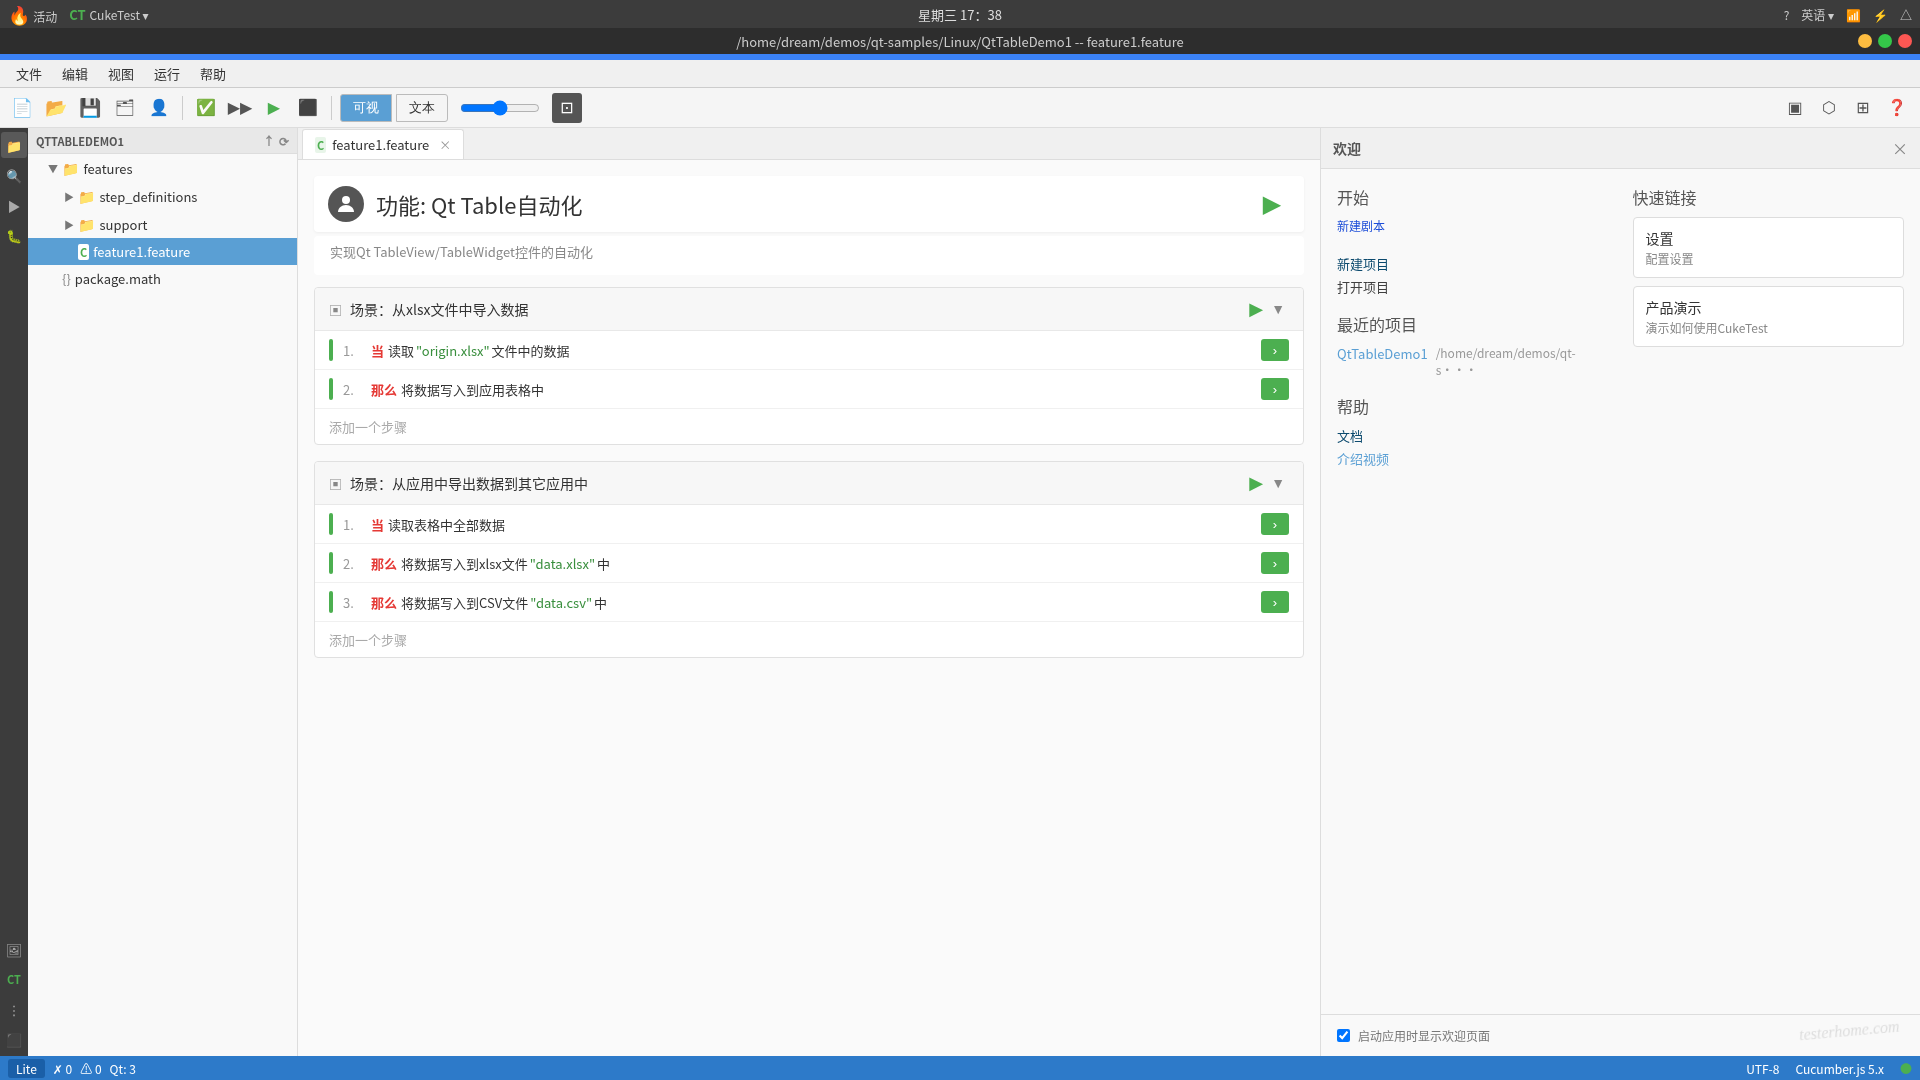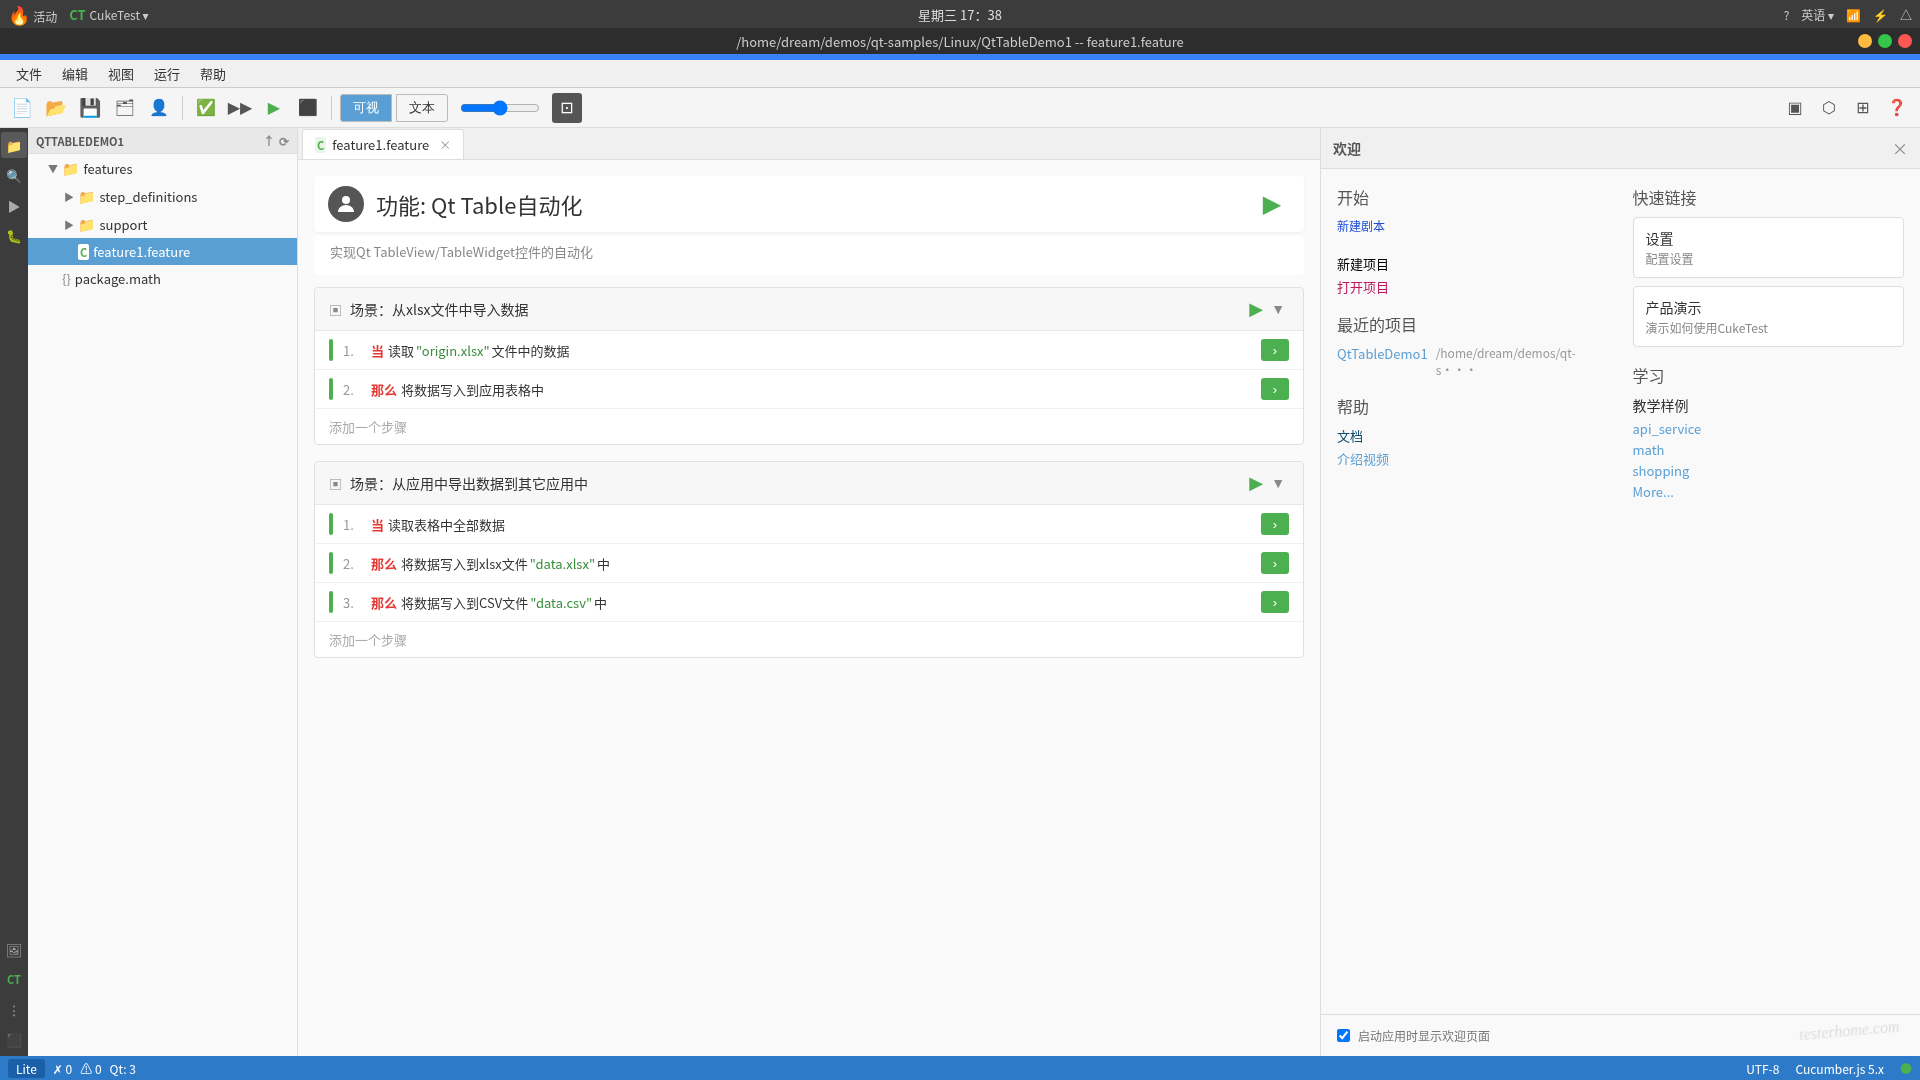--- a/index.html
+++ b/index.html
@@ -229,22 +229,22 @@
       <span style="font-size:14px;color:#555;font-weight:bold;">欢迎</span>
       <span style="cursor:pointer;color:#888;font-size:16px;">×</span>
     </div>
     <div style="display:flex;flex:1;padding:16px;gap:24px;">
 
       <div style="flex:1;">
 
         <div style="margin-bottom:16px;">
           <div style="font-size:16px;color:#555;margin-bottom:8px;font-weight:normal;">开始</div>
           <a style="display:block;color:#1d4ed8;text-decoration:none;margin-bottom:20px;cursor:pointer;font-size:12px;">新建剧本</a>
-          <a style="display:block;color:#000000;text-decoration:none;margin-bottom:4px;cursor:pointer;font-size:13px;">新建项目</a>
-          <a style="display:block;color:#be185d;text-decoration:none;margin-bottom:10px;cursor:pointer;font-size:13px;">打开项目</a>
+          <a style="display:block;color:#0c4a6e;text-decoration:none;margin-bottom:4px;cursor:pointer;font-size:13px;">新建项目</a>
+          <a style="display:block;color:#404040;text-decoration:none;margin-bottom:10px;cursor:pointer;font-size:13px;">打开项目</a>
         </div>
 
         <div style="margin-bottom:16px;">
           <div style="font-size:16px;color:#555;margin-bottom:8px;font-weight:normal;">最近的项目</div>
           <div style="display:flex;gap:8px;margin-bottom:4px;">
             <span style="color:#5a9fd4;cursor:pointer;font-size:13px;">QtTableDemo1</span>
             <span style="color:#999;font-size:12px;">/home/dream/demos/qt-s···</span>
           </div>
         </div>
 
@@ -262,28 +262,20 @@
           <div style="border:1px solid #ddd;border-radius:4px;padding:10px 12px;margin-bottom:8px;background:#fff;cursor:pointer;">
             <div style="font-size:14px;color:#333;margin-bottom:2px;">设置</div>
             <div style="font-size:12px;color:#888;">配置设置</div>
           </div>
           <div style="border:1px solid #ddd;border-radius:4px;padding:10px 12px;margin-bottom:8px;background:#fff;cursor:pointer;">
             <div style="font-size:14px;color:#333;margin-bottom:2px;">产品演示</div>
             <div style="font-size:12px;color:#888;">演示如何使用CukeTest</div>
           </div>
         </div>
 
-        <div>
-          <div style="font-size:16px;color:#555;margin-bottom:8px;font-weight:normal;">学习</div>
-          <div style="font-size:14px;color:#333;margin-bottom:4px;">教学样例</div>
-          <a style="display:block;color:#5a9fd4;text-decoration:none;margin-bottom:2px;cursor:pointer;font-size:13px;">api_service</a>
-          <a style="display:block;color:#5a9fd4;text-decoration:none;margin-bottom:2px;cursor:pointer;font-size:13px;">math</a>
-          <a style="display:block;color:#5a9fd4;text-decoration:none;margin-bottom:2px;cursor:pointer;font-size:13px;">shopping</a>
-          <a style="display:block;color:#5a9fd4;text-decoration:none;margin-bottom:2px;cursor:pointer;font-size:13px;">More...</a>
-        </div>
       </div>
     </div>
 
     <div style="padding:12px 16px;border-top:1px solid #ddd;display:flex;align-items:center;gap:8px;color:#777;font-size:12px;">
       <input type="checkbox" checked="" style="cursor: pointer;">
       <span>启动应用时显示欢迎页面</span>
     </div>
   </div>
 
 </div>

